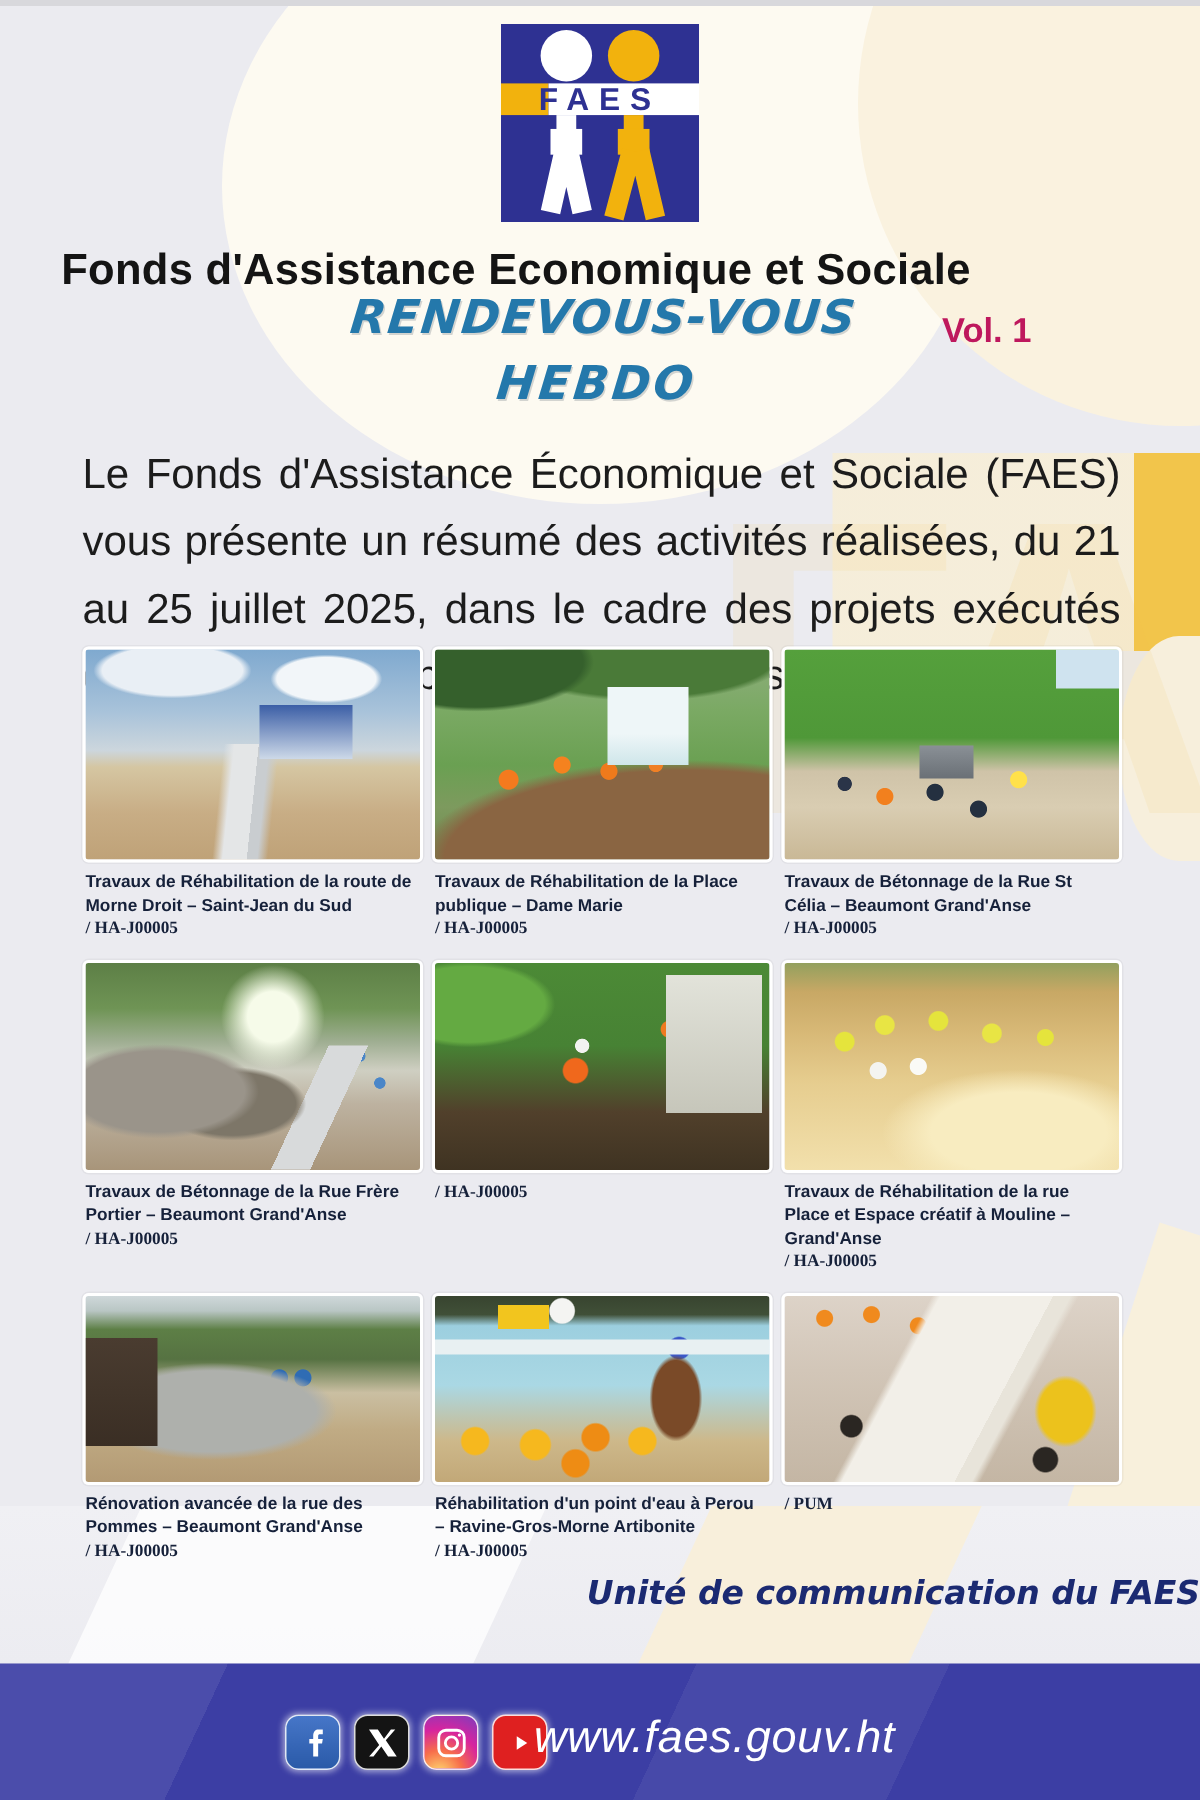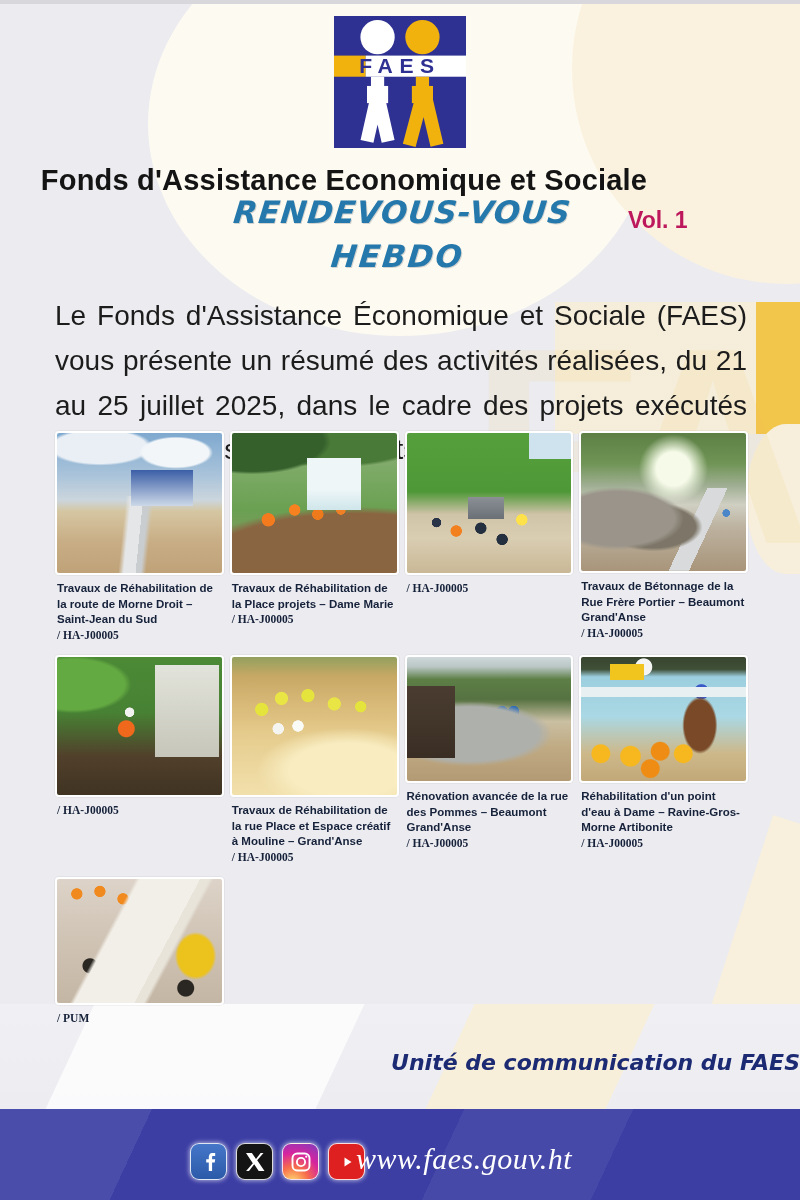--- a/index.html
+++ b/index.html
@@ -39,21 +39,21 @@
   .newsletter .l1{ display:block; font-size:31px; letter-spacing:1px; }
   .newsletter .l2{ display:block; font-size:31px; letter-spacing:2px; margin-top:8px; }
   .vol{ position:absolute; left:628px; top:203px; font-size:23px; font-weight:bold; color:#be185d; }
 
   
   .intro{ position:absolute; left:55px; top:290px; width:692px;
     font-size:28px; line-height:1.6; color:#1c1c1c; text-align:justify; }
 
   
   .grid{ position:absolute; left:55px; top:427px; width:693px;
-    display:grid; grid-template-columns:repeat(4,1fr); column-gap:6px; }
+    display:grid; grid-template-columns:repeat(3,1fr); column-gap:6px; }
   .cell{ margin-bottom:2px; }
   .ph{ width:100%; border:2px solid #fff; border-radius:4px;
     background-repeat:no-repeat; box-shadow:0 0 0 1px rgba(0,0,0,.04); }
   .r1 .ph{ height:144px; } .r2 .ph{ height:142px; } .r3 .ph{ height:128px; }
   .cap{ padding:6px 3px 10px 2px; font-size:11.5px; font-weight:bold;
     color:#16213a; line-height:1.35; min-height:52px; }
   .cap .code{ display:block;font-family:Liberation Serif, serif; }
 
   .ph1{ background-image:
     linear-gradient(#3b5ea6,#cdd9e8),
@@ -166,21 +166,21 @@
   .social-row{ position:absolute; left:190px; top:1139px; display:flex; gap:9px; }
   .sicon{ width:37px; height:37px; border-radius:9px; display:flex; align-items:center;
     justify-content:center; border:1px solid rgba(255,255,255,.85);
     box-shadow:0 0 4px 1px rgba(255,255,255,.55); cursor:pointer; }
   .sicon svg{ width:24px; height:24px; }
   .sicon.fb{ background:linear-gradient(180deg,#4676c8,#2a5aa8); }
   .sicon.xx{ background:#141414; }
   .sicon.ig{ background:radial-gradient(circle at 28% 110%, #fdc468 8%, #f76d4b 34%, #d6249f 64%, #8a3ab9 95%); }
   .sicon.yt{ background:#df2020; }
   .site-url{ position:absolute; left:356px; top:1138px; color:#fff; font-style:italic;
-    font-family:Liberation Serif, serif; font-size:30px; letter-spacing:.5px; cursor:pointer; }
+    font-family:Liberation Sans, sans-serif; font-size:30px; letter-spacing:.5px; cursor:pointer; }
 </style>
 </head>
 <body>
 
 <div class="page">
 
   <div class="bg-circle-main"></div>
   <div class="bg-circle-tr"></div>
   <div class="bg-wm-band"></div>
   <div class="bg-cream-r1"></div>
@@ -222,28 +222,29 @@
       <div class="ph ph1"></div>
       <figcaption class="cap">
         <span>Travaux de Réhabilitation de la route de Morne Droit – Saint-Jean du Sud</span>
         <span class="code">/ HA-J00005</span>
       </figcaption>
     </figure>
 
     <figure class="cell r1">
       <div class="ph ph2"></div>
       <figcaption class="cap">
-        <span>Travaux de Réhabilitation de la Place projets – Dame Marie</span>
+        <span>Travaux de Réhabilitation de la Place publique – Dame Marie</span>
         <span class="code">/ HA-J00005</span>
       </figcaption>
     </figure>
 
     <figure class="cell r1">
       <div class="ph ph3"></div>
       <figcaption class="cap">
+        <span>Travaux de Bétonnage de la Rue St Célia – Beaumont Grand'Anse</span>
         <span class="code">/ HA-J00005</span>
       </figcaption>
     </figure>
 
     <figure class="cell r2">
       <div class="ph ph4"></div>
       <figcaption class="cap">
         <span>Travaux de Bétonnage de la Rue Frère Portier – Beaumont Grand'Anse</span>
         <span class="code">/ HA-J00005</span>
       </figcaption>
@@ -268,21 +269,21 @@
       <div class="ph ph7"></div>
       <figcaption class="cap">
         <span>Rénovation avancée de la rue des Pommes – Beaumont Grand'Anse</span>
         <span class="code">/ HA-J00005</span>
       </figcaption>
     </figure>
 
     <figure class="cell r3">
       <div class="ph ph8"></div>
       <figcaption class="cap">
-        <span>Réhabilitation d'un point d'eau à Dame – Ravine-Gros-Morne Artibonite</span>
+        <span>Réhabilitation d'un point d'eau à Perou – Ravine-Gros-Morne Artibonite</span>
         <span class="code">/ HA-J00005</span>
       </figcaption>
     </figure>
 
     <figure class="cell r3">
       <div class="ph ph9"></div>
       <figcaption class="cap">
         <span class="code">/ PUM</span>
       </figcaption>
     </figure>

